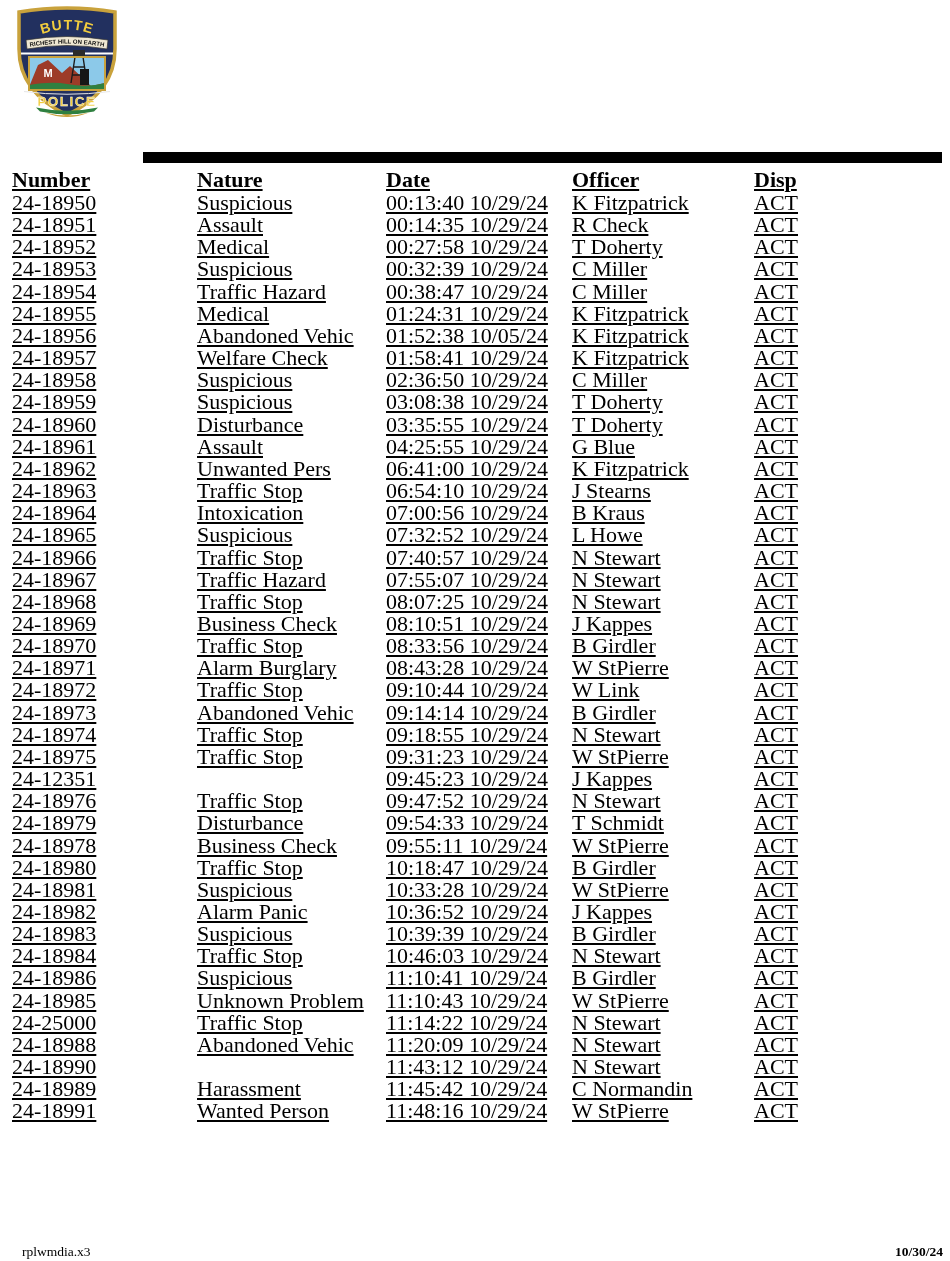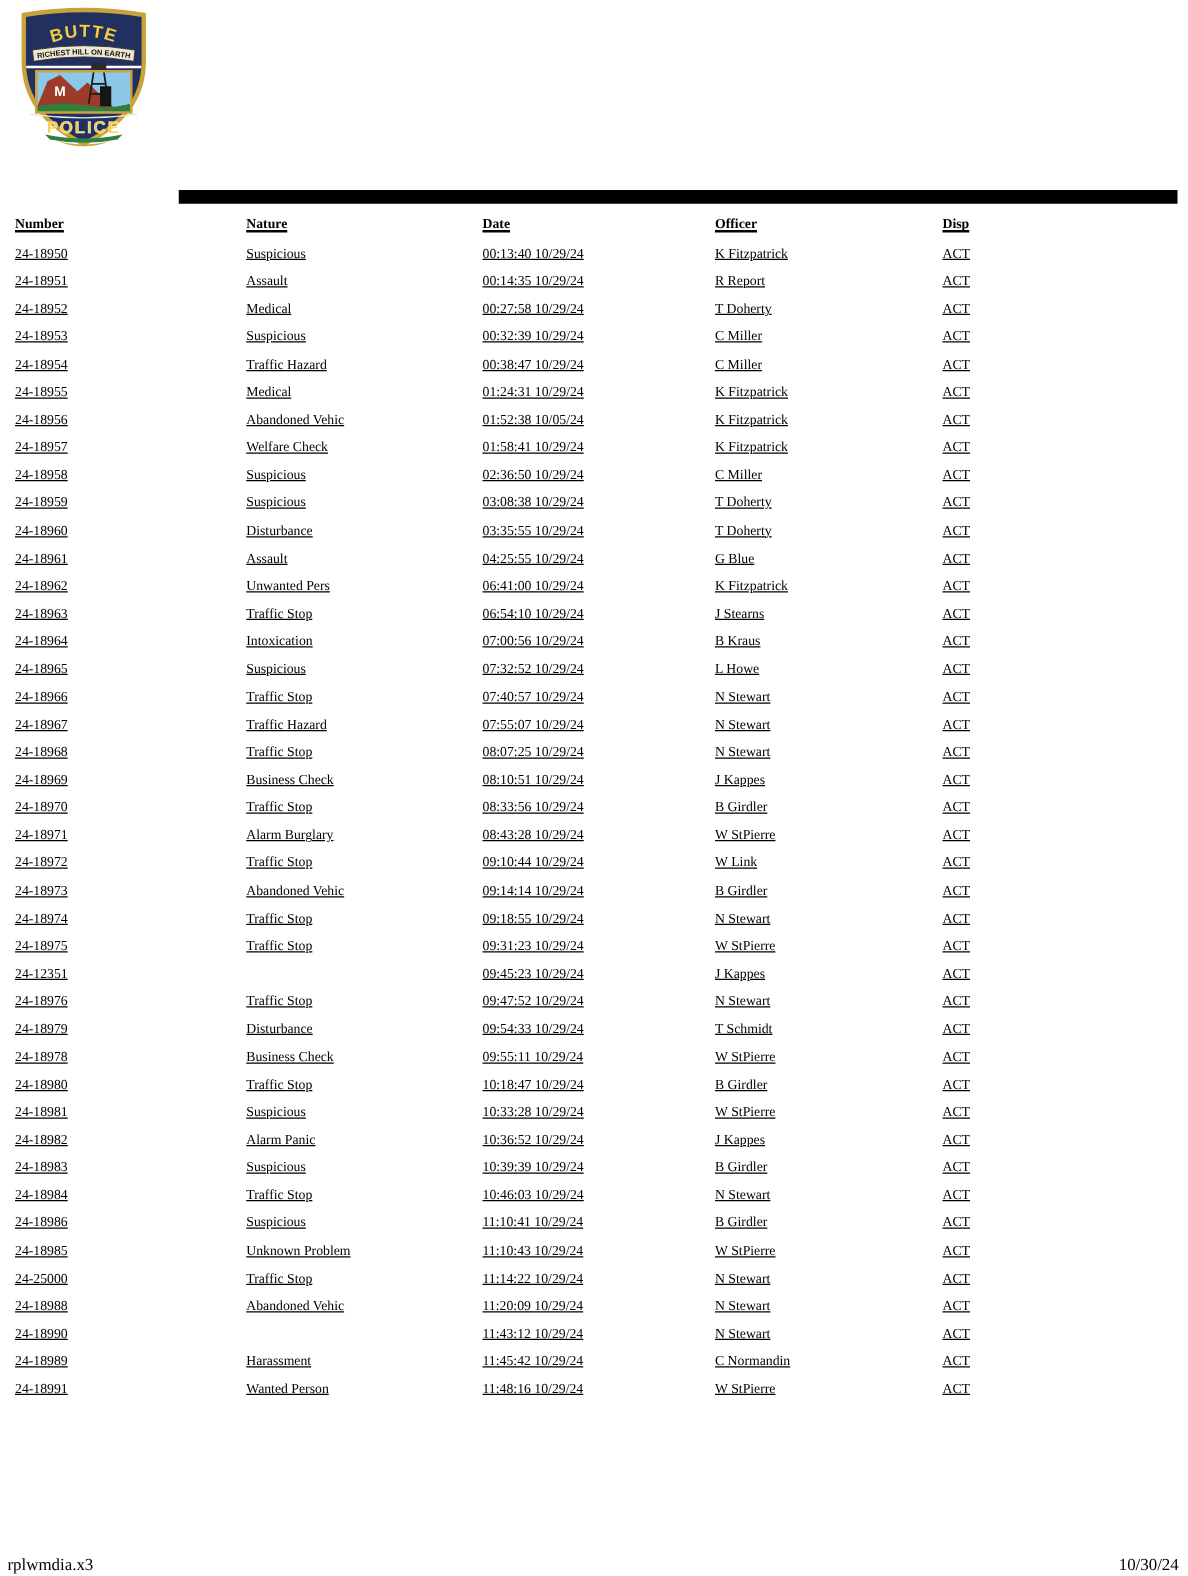--- a/index.html
+++ b/index.html
@@ -17,32 +17,32 @@
   .title{
     font-size:34px;font-weight:bold;line-height:47px;
     margin:0;padding-top:3px;
   }
   .subtitle{
     font-size:22px;line-height:26px;margin-top:7px;font-weight:normal;
   }
   
   .rule{position:absolute;left:143px;top:152px;width:799px;height:11px;background:#000;}
   
-  .table{position:absolute;left:12px;top:169px;width:931px;font-size:11px;}
+  .table{position:absolute;left:12px;top:169px;width:931px;font-size:22px;}
   .thead,.trow{
     display:grid;
     grid-template-columns:185px 189px 186px 182px 1fr;
   }
   .thead{height:23px;line-height:21px;font-weight:bold;}
   .thead .hcell{text-decoration:underline;text-decoration-thickness:1.5px;text-underline-offset:2px;}
   .trow{height:22.17px;line-height:22.17px;text-decoration:underline;}
   .cell{white-space:nowrap;overflow:visible;}
   
-  .footer-left{position:absolute;left:6px;top:1242px;font-size:13.5px;line-height:19px;}
-  .footer-right{position:absolute;right:7px;top:1242px;font-size:13.5px;line-height:19px;}
+  .footer-left{position:absolute;left:22px;top:1242px;font-size:13.5px;line-height:19px;}
+  .footer-right{position:absolute;right:7px;top:1242px;font-size:13.5px;line-height:19px;font-weight:bold;}
   .badge text{font-family:"Liberation Sans", sans-serif;}
 </style>
 </head>
 <body>
 
 <div class="page">
 
   <svg class="badge" viewBox="0 0 110 116" aria-hidden="true">
 
     <path d="M7,9 Q55,1 103,9 L103,46 Q103,89 55,112 Q7,89 7,46 Z" fill="#22305f" stroke="#c9a23c" stroke-width="3.5"></path>
@@ -102,21 +102,21 @@
           <div class="cell">24-18950</div>
           <div class="cell">Suspicious</div>
           <div class="cell">00:13:40 10/29/24</div>
           <div class="cell">K Fitzpatrick</div>
           <div class="cell">ACT</div>
         </div>
         <div class="trow">
           <div class="cell">24-18951</div>
           <div class="cell">Assault</div>
           <div class="cell">00:14:35 10/29/24</div>
-          <div class="cell">R Report</div>
+          <div class="cell">R Check</div>
           <div class="cell">ACT</div>
         </div>
         <div class="trow">
           <div class="cell">24-18952</div>
           <div class="cell">Medical</div>
           <div class="cell">00:27:58 10/29/24</div>
           <div class="cell">T Doherty</div>
           <div class="cell">ACT</div>
         </div>
         <div class="trow">

